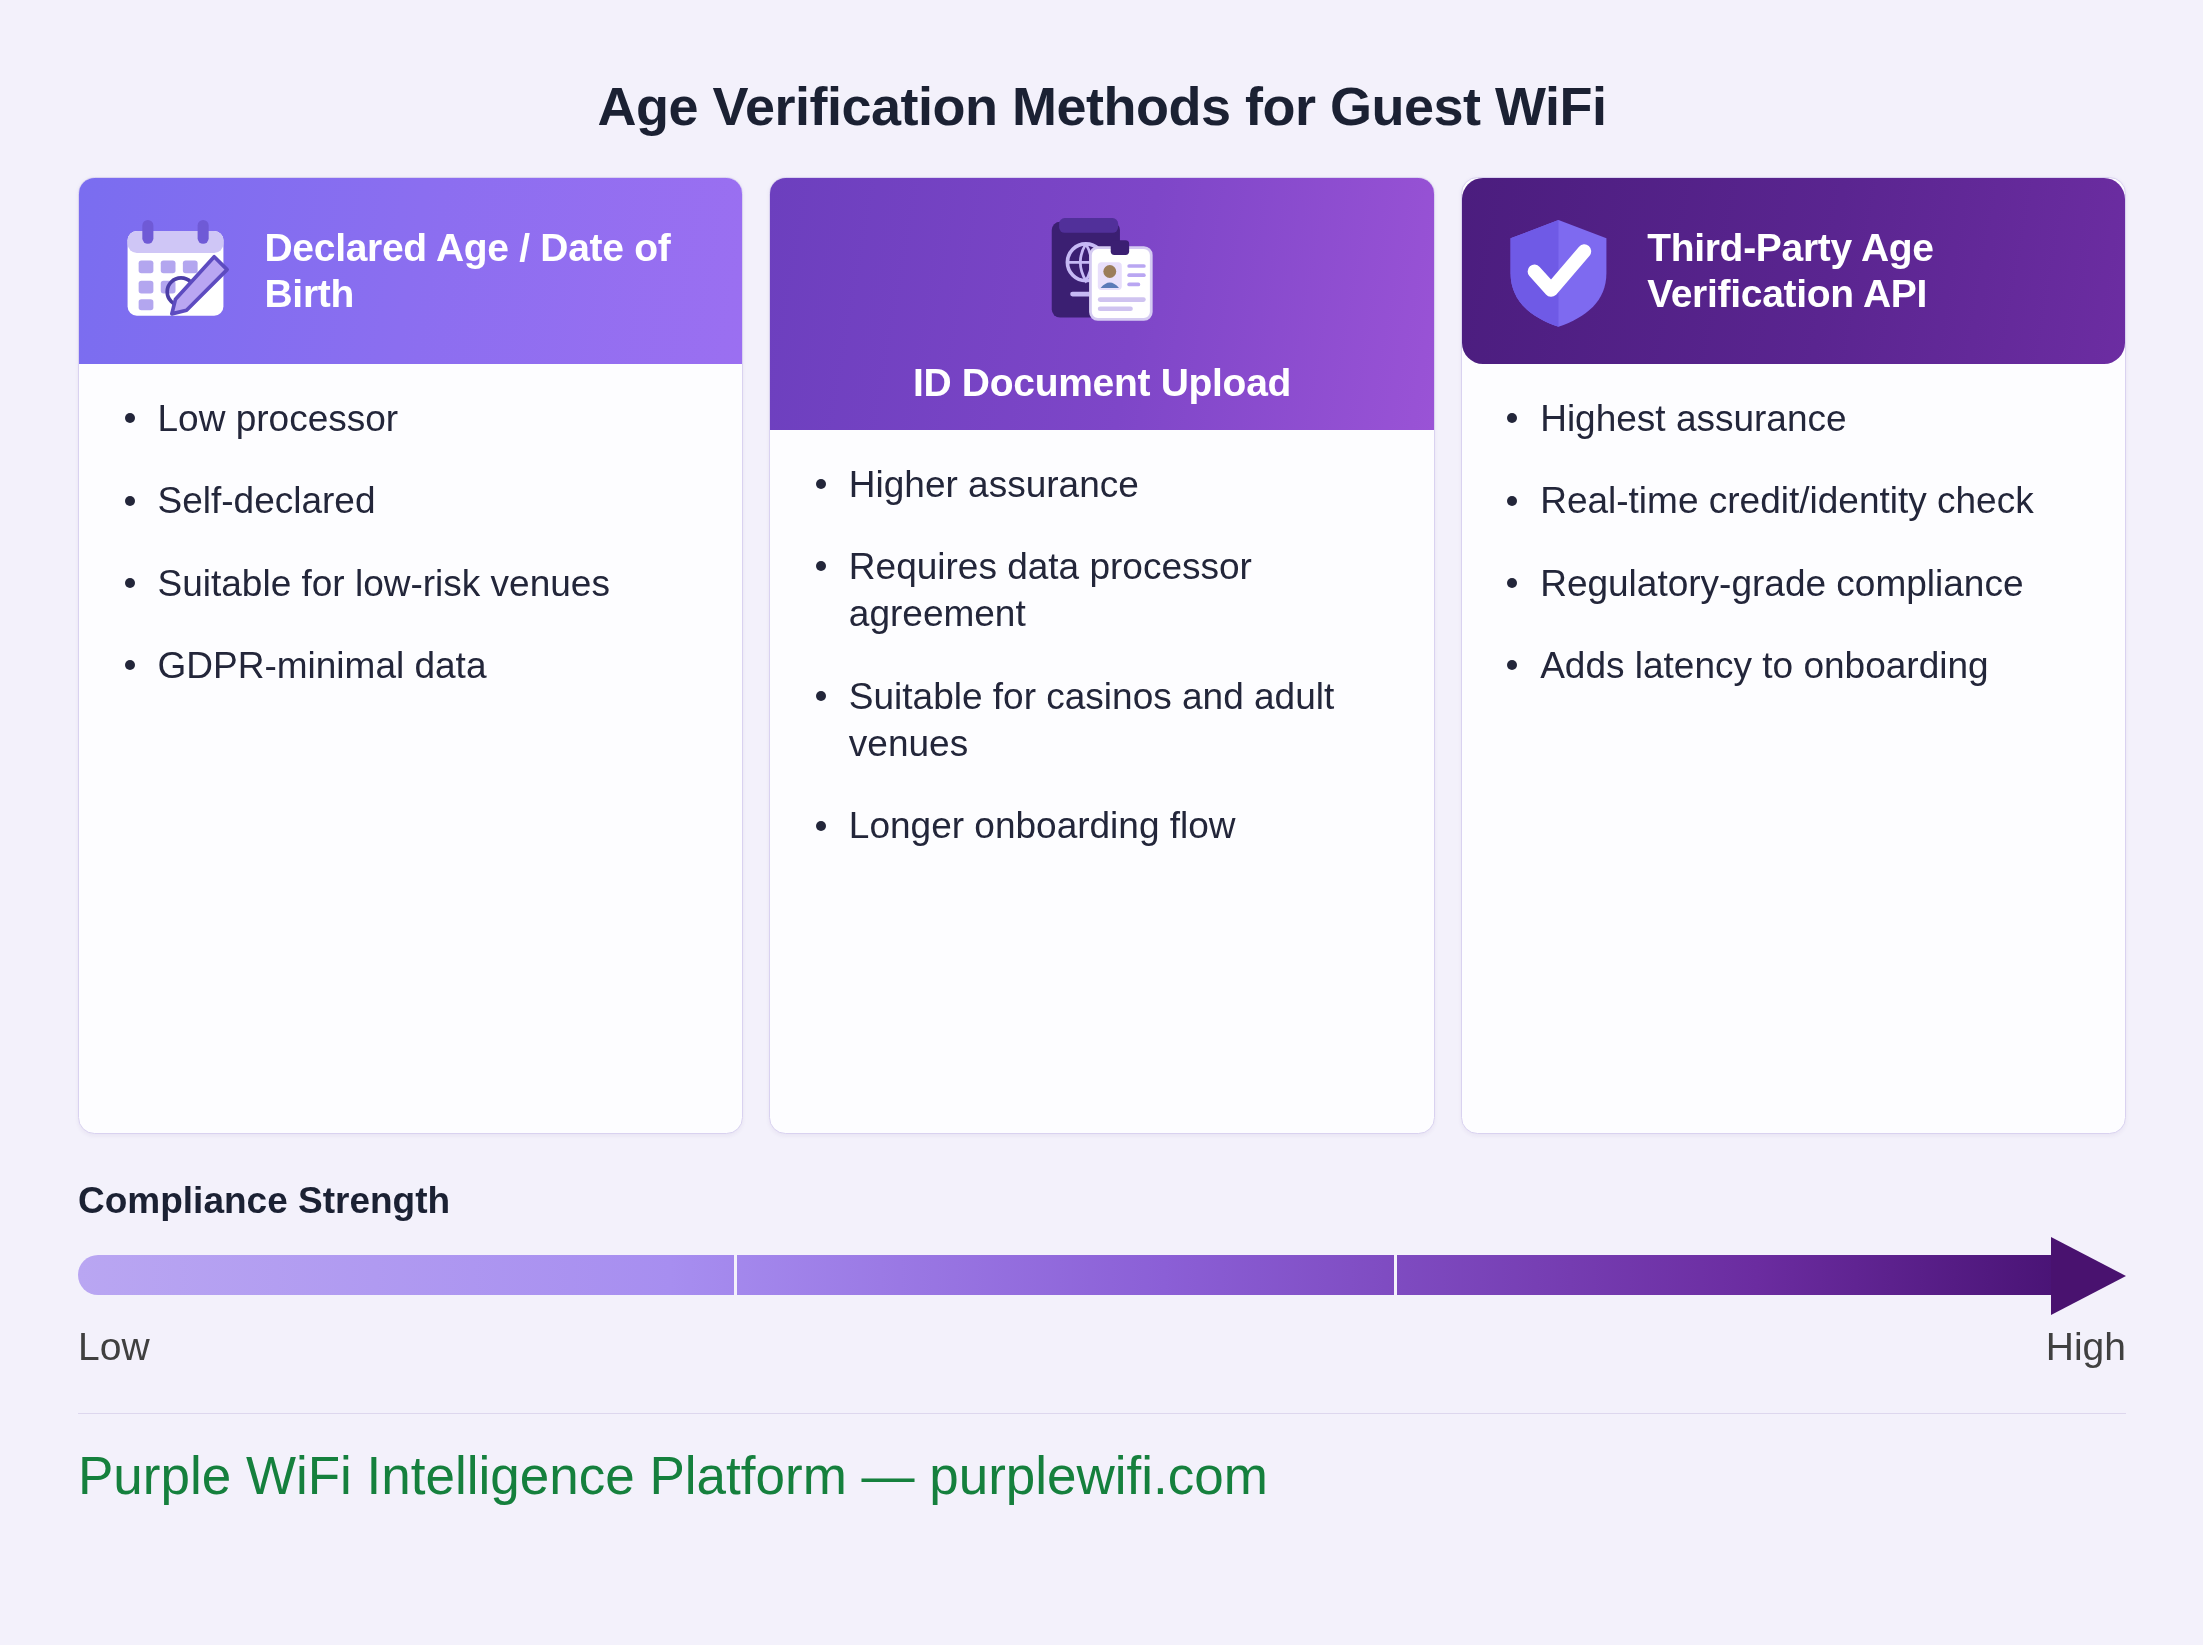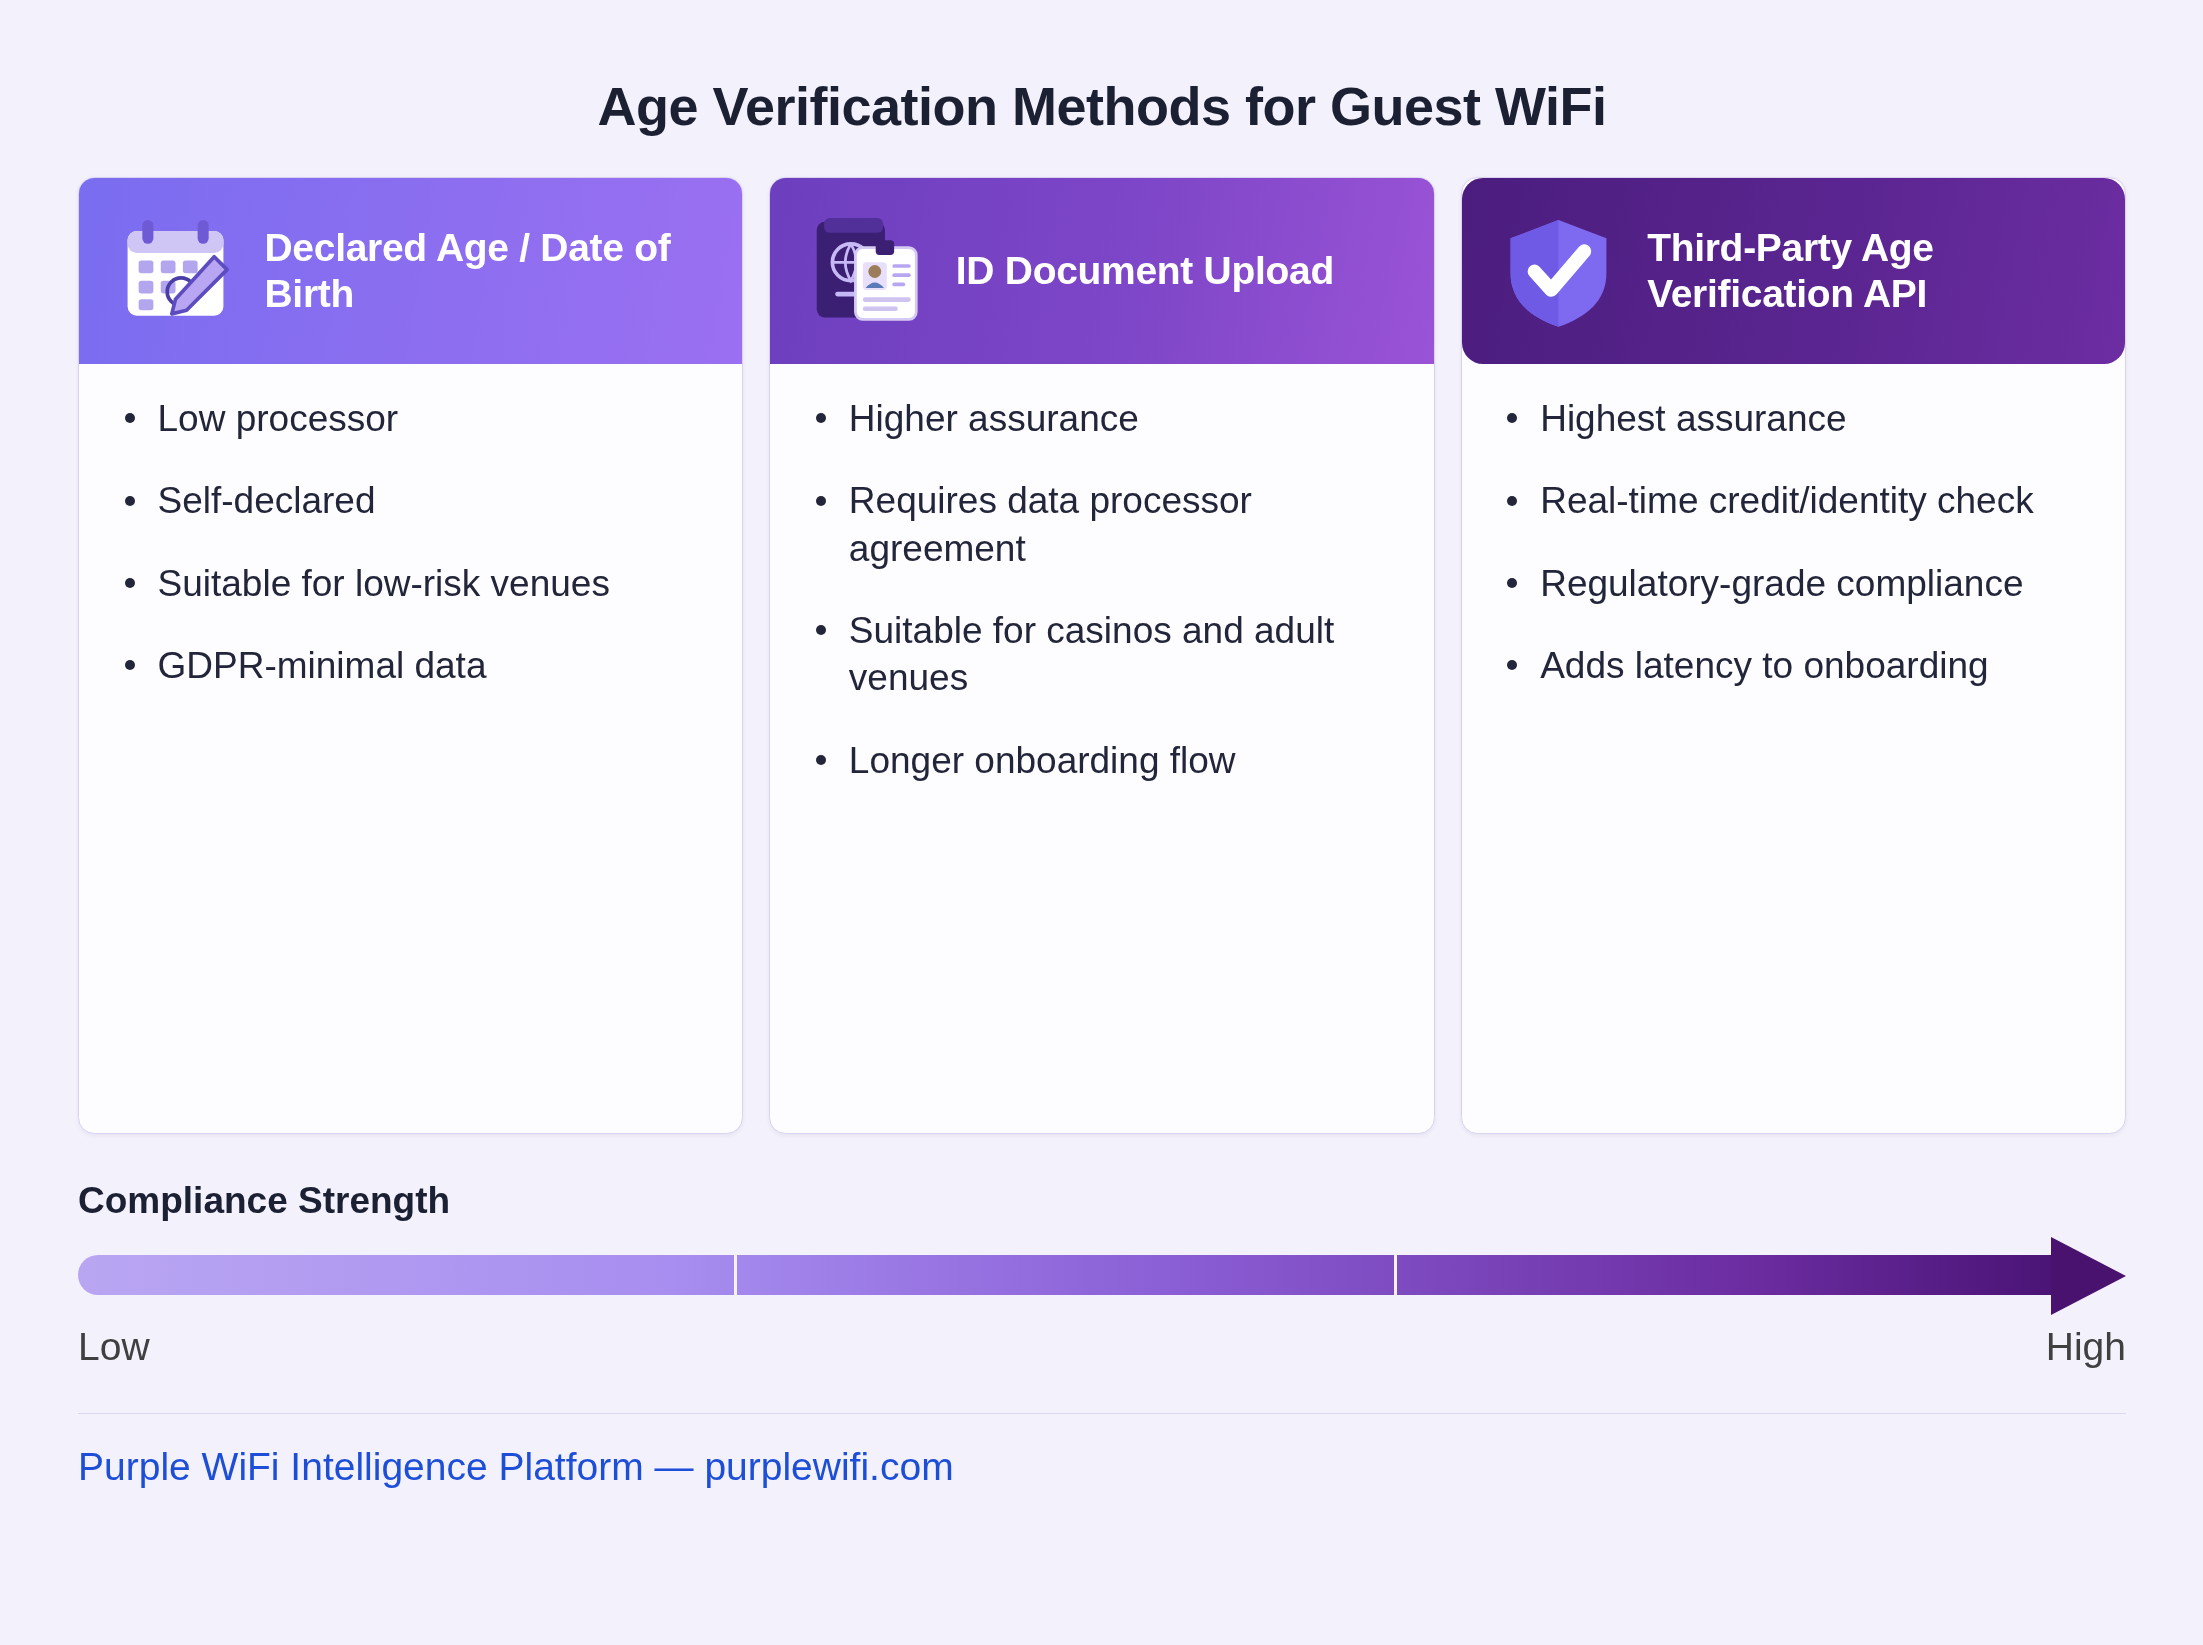--- a/index.html
+++ b/index.html
@@ -47,21 +47,21 @@
   }
   .card-head {
     display: flex;
     align-items: center;
     gap: 20px;
     padding: 24px 27.5px;
     min-height: 165px;
     box-sizing: border-box;
   }
   .card-head.c1 { background: linear-gradient(100deg, #7a6df0 0%, #8b6ef0 50%, #9b6ff1 100%); }
-  .card-head.c2 { background: linear-gradient(100deg, #6c3fbe 0%, #7e46c8 55%, #9a53d6 100%); }
+  .card-head.c2 { background: linear-gradient(100deg, #6c3fbe 0%, #7e46c8 55%, #9a53d6 100%); flex-direction: column; }
   .card-head.c3 { background: linear-gradient(100deg, #4b1d7e 0%, #5a2590 55%, #6c2da2 100%); border-radius: 21px; }
   .card-icon {
     flex: 0 0 auto;
     width: 138px;
     height: 138px;
     display: flex;
     align-items: center;
     justify-content: center;
   }
   .card-title {
@@ -142,22 +142,22 @@
     display: flex;
     justify-content: space-between;
     margin-top: 16.5px;
     font-size: 39px;
     color: #404040;
   }
   .footer {
     margin-top: 44px;
     border-top: 0.9px solid #ddd7ee;
     padding-top: 31px;
-    font-size: 39px;
-    color: #1d4ed8;
+    font-size: 53px;
+    color: #15803d;
   }
 </style>
 </head>
 <body>
 
 <div class="page">
 
   <h1 class="title">Age Verification Methods for Guest WiFi</h1>
 
   <div class="cards">

